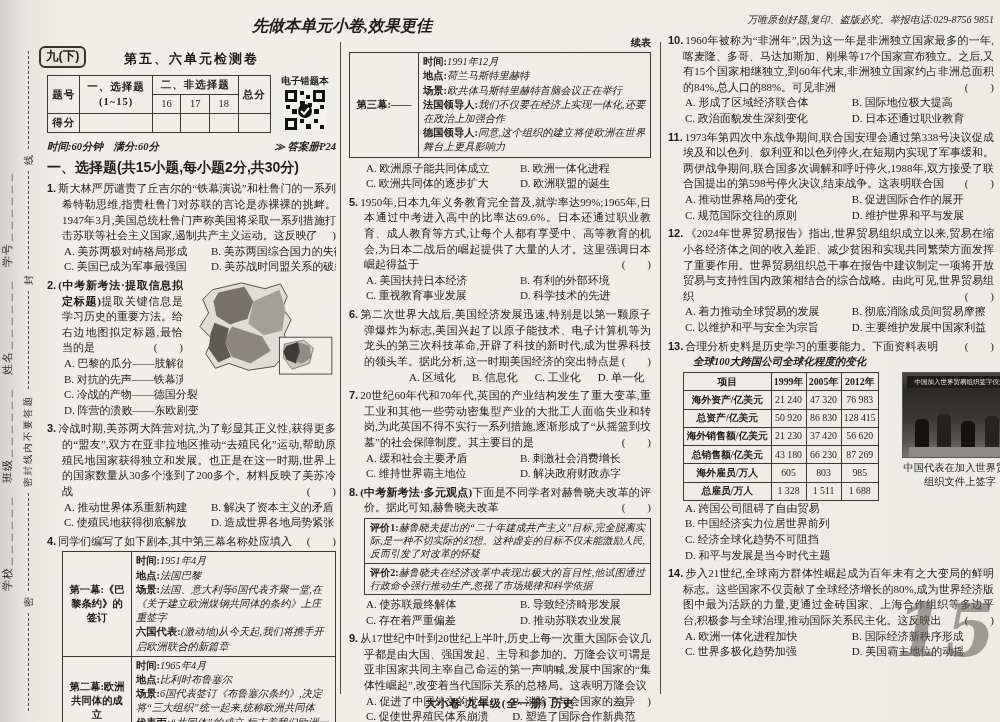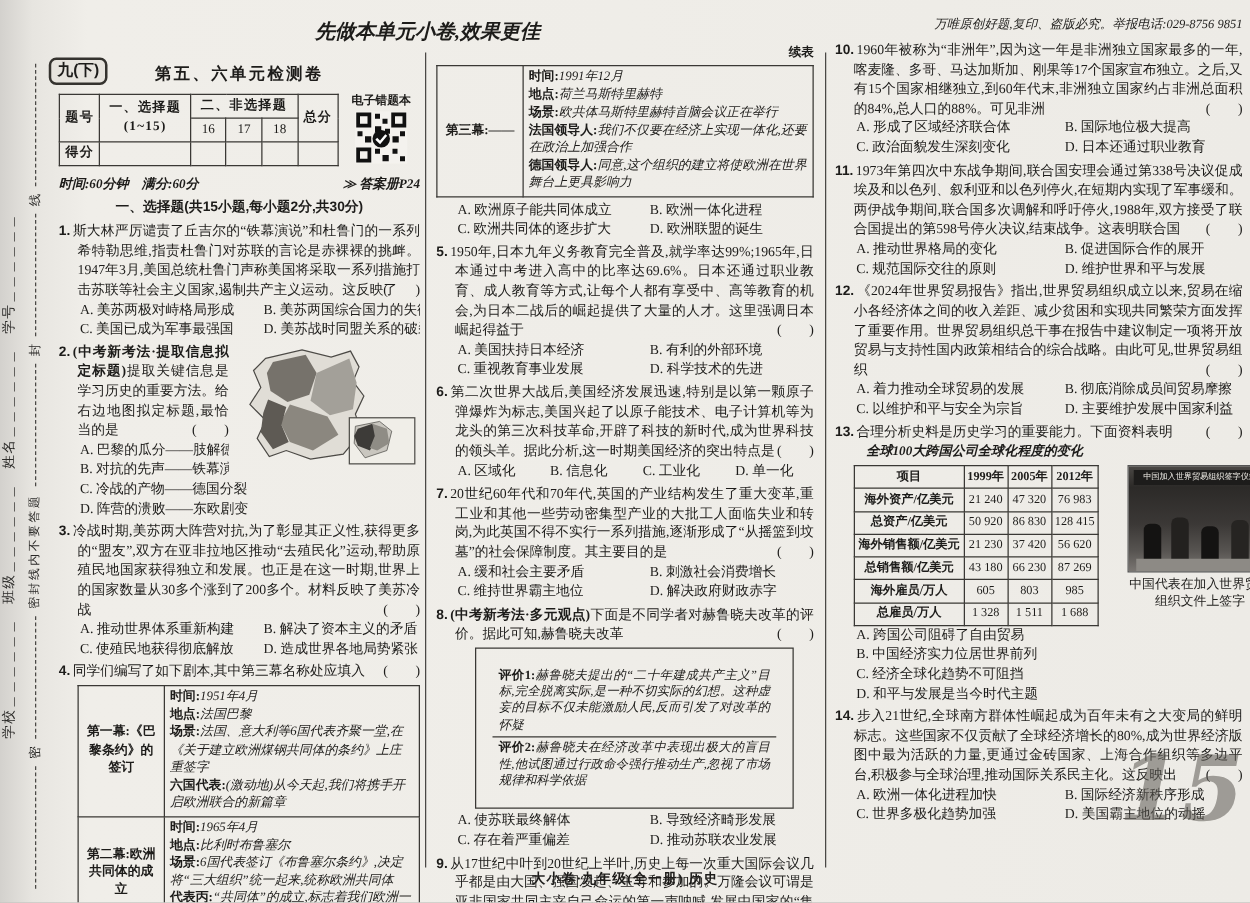--- a/index.html
+++ b/index.html
@@ -19,45 +19,45 @@
   .title{margin:10px 0 7px;text-align:center;font-size:13px;font-weight:bold;letter-spacing:2px;font-family:"Liberation Sans",sans-serif;}
   .top-note{position:absolute;left:212px;top:15px;width:260px;text-align:center;font-weight:bold;font-size:16px;font-style:italic;}
   .copyright{position:absolute;right:6px;top:13px;font-size:10px;font-style:italic;}
   .score-wrap{display:flex;gap:6px;align-items:flex-start;}
   table.score{border-collapse:collapse;width:224px;font-size:10.5px;text-align:center;}
   table.score td{border:1px solid #3a3835;padding:1px 2px;height:16px;}
   table.score .hd{font-weight:bold;letter-spacing:1px;}
   .qr-block{width:56px;text-align:center;flex:none;}
   .qr-label{font-size:9.5px;font-weight:bold;white-space:nowrap;}
   .time-row{display:flex;justify-content:space-between;font-size:10.5px;font-weight:bold;margin:4px 0 4px;font-style:italic;}
-  .sec-head{font-weight:bold;font-size:11px;margin:2px 0 3px;text-align:center;font-family:"Liberation Sans",sans-serif;}
+  .sec-head{font-weight:bold;font-size:14px;margin:2px 0 3px;text-align:left;font-family:"Liberation Sans",sans-serif;}
 
   
   .q{margin-bottom:3px;padding-left:15px;text-indent:-15px;}
   .q .qn{font-weight:bold;font-family:"Liberation Sans",sans-serif;margin-right:2px;}
   .q .qtag{font-weight:bold;}
   .bracket{float:right;}
   .opts{text-indent:0;padding-left:2px;}
   .opts2{display:grid;grid-template-columns:54% 46%;}
-  .opts4{display:grid;grid-template-columns:26% 26% 26% 22%;}
+  .opts4{display:grid;grid-template-columns:26% 26% 26% 22%;margin-left:43px;}
   .opts1 .opt{display:block;}
   .opt{overflow:hidden;white-space:nowrap;}
 
   
   .gmap{float:right;width:148px;height:97px;margin:2px 0 2px 5px;}
   
   table.script{border-collapse:collapse;width:100%;margin-top:2px;font-size:10.3px;line-height:1.38;text-align:left;text-indent:0;}
   table.script td{border:1px solid #3a3835;padding:2px 4px;vertical-align:middle;}
   td.sc-label{width:60px;text-align:center;font-weight:bold;padding:2px 3px;}
   .sc-line b{font-weight:bold;}
   .sc-line i{font-style:italic;}
   .cont-label{text-align:right;font-size:10px;font-weight:bold;margin-bottom:1px;}
 
   
-  .eval-box{border:1px solid #3a3835;margin:2px 16px;padding:13px;text-indent:0;font-size:10px;line-height:1.32;}
+  .eval-box{border:1px solid #3a3835;margin:2px 0;padding:0;text-indent:0;font-size:10px;line-height:1.32;}
   .eval-box .ev{padding:2px 5px;font-style:italic;text-align:justify;}
   .eval-box .ev + .ev{border-top:1px solid #3a3835;}
   .eval-box b{font-style:normal;}
 
   
   .q13-title{text-indent:0;font-style:italic;font-weight:bold;font-size:10.5px;margin:1px 0 2px;padding-left:10px;}
   .q13-row{display:flex;gap:23px;text-indent:0;align-items:flex-start;}
   table.stats{border-collapse:collapse;font-size:9.8px;text-align:center;line-height:1.25;flex:none;width:196px;}
   table.stats td,table.stats th{border:1px solid #3a3835;padding:2.5px 2px;}
   table.stats th{font-weight:bold;}

